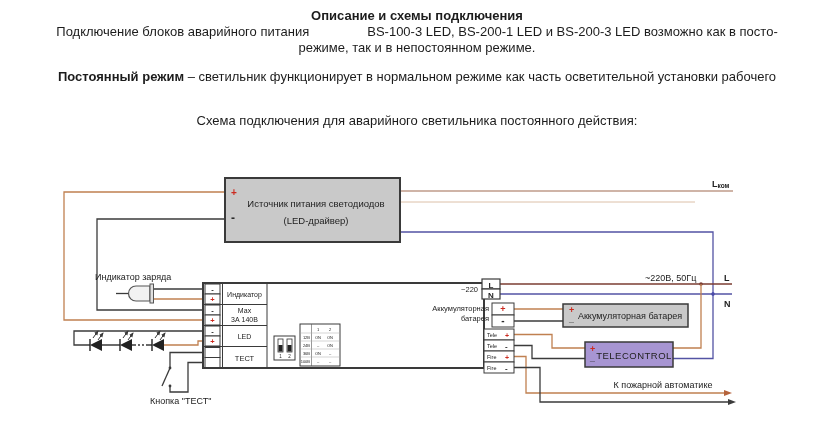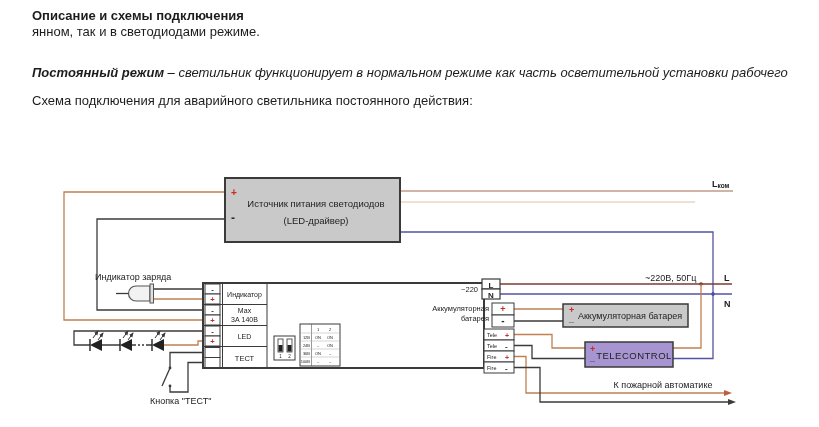--- a/index.html
+++ b/index.html
@@ -1,44 +1,45 @@
 <!DOCTYPE html>
 <html><head>
 <meta charset="utf-8">
 <style>
   html,body{margin:0;padding:0;background:#ffffff;}
   .page{position:relative;width:819px;height:427px;background:#fff;overflow:hidden;
         font-family:"Liberation Sans",sans-serif;color:#1c1c1c;}
-  .textblock{position:absolute;left:32px;top:8px;width:770px;font-size:13px;line-height:16px;}
+  .textblock{position:absolute;left:32px;top:8px;width:770px;font-size:13px;line-height:16px;text-align:center;}
   .tline{white-space:nowrap;}
   .bold{font-weight:bold;}
   .gap{display:inline-block;width:58px;}
-  .para2{margin-top:25px;font-style:italic;}
-  .caption{margin-top:12px;}
+  .para2{margin-top:13px;}
+  .caption{margin-top:28px;}
   svg{position:absolute;left:0;top:0;}
   svg text{font-family:"Liberation Sans",sans-serif;fill:#222;}
   .wire-o{stroke:#c08050;stroke-width:1.3;fill:none;}
   .wire-d{stroke:#3b3b3b;stroke-width:1.3;fill:none;}
   .wire-b{stroke:#5353a4;stroke-width:1.3;fill:none;}
   .wire-r{stroke:#7b3c32;stroke-width:1.3;fill:none;}
   .wire-lk{stroke:#a06a50;stroke-width:1.2;fill:none;}
   .wire-f{stroke:#dcc0a8;stroke-width:1;fill:none;}
   .boxline{stroke:#3a3a3a;fill:#ffffff;}
   .grayfill{fill:#c9c9c9;stroke:#3a3a3a;stroke-width:2;}
   .plus{fill:#cc2a1f;font-weight:bold;}
   .minus{fill:#2a2a2a;font-weight:bold;}
 </style>
 </head>
 <body>
 
 <div class="page">
 
   <div class="textblock">
     <div class="tline bold">Описание и схемы подключения</div>
-    <div class="tline">янном, так и в светодиодами режиме.</div>
+    <div class="tline"><span>Подключение блоков аварийного питания</span><span class="gap"></span><span>BS-100-3 LED, BS-200-1 LED и BS-200-3 LED возможно как в посто-</span></div>
+    <div class="tline">режиме, так и в непостоянном режиме.</div>
     <div class="para2">
       <div class="tline"><span class="bold">Постоянный режим</span><span> – светильник функционирует в нормальном режиме как часть осветительной установки рабочего</span></div>
     </div>
     <div class="tline caption">Схема подключения для аварийного светильника постоянного действия:</div>
   </div>
 
   <svg width="819" height="427" viewBox="0 0 819 427">
     <defs>
       <marker id="arrS" markerWidth="6" markerHeight="6" refX="4" refY="2" orient="auto">
         <path d="M0,0 L5,2 L0,4 Z" fill="#3b3b3b"></path>

